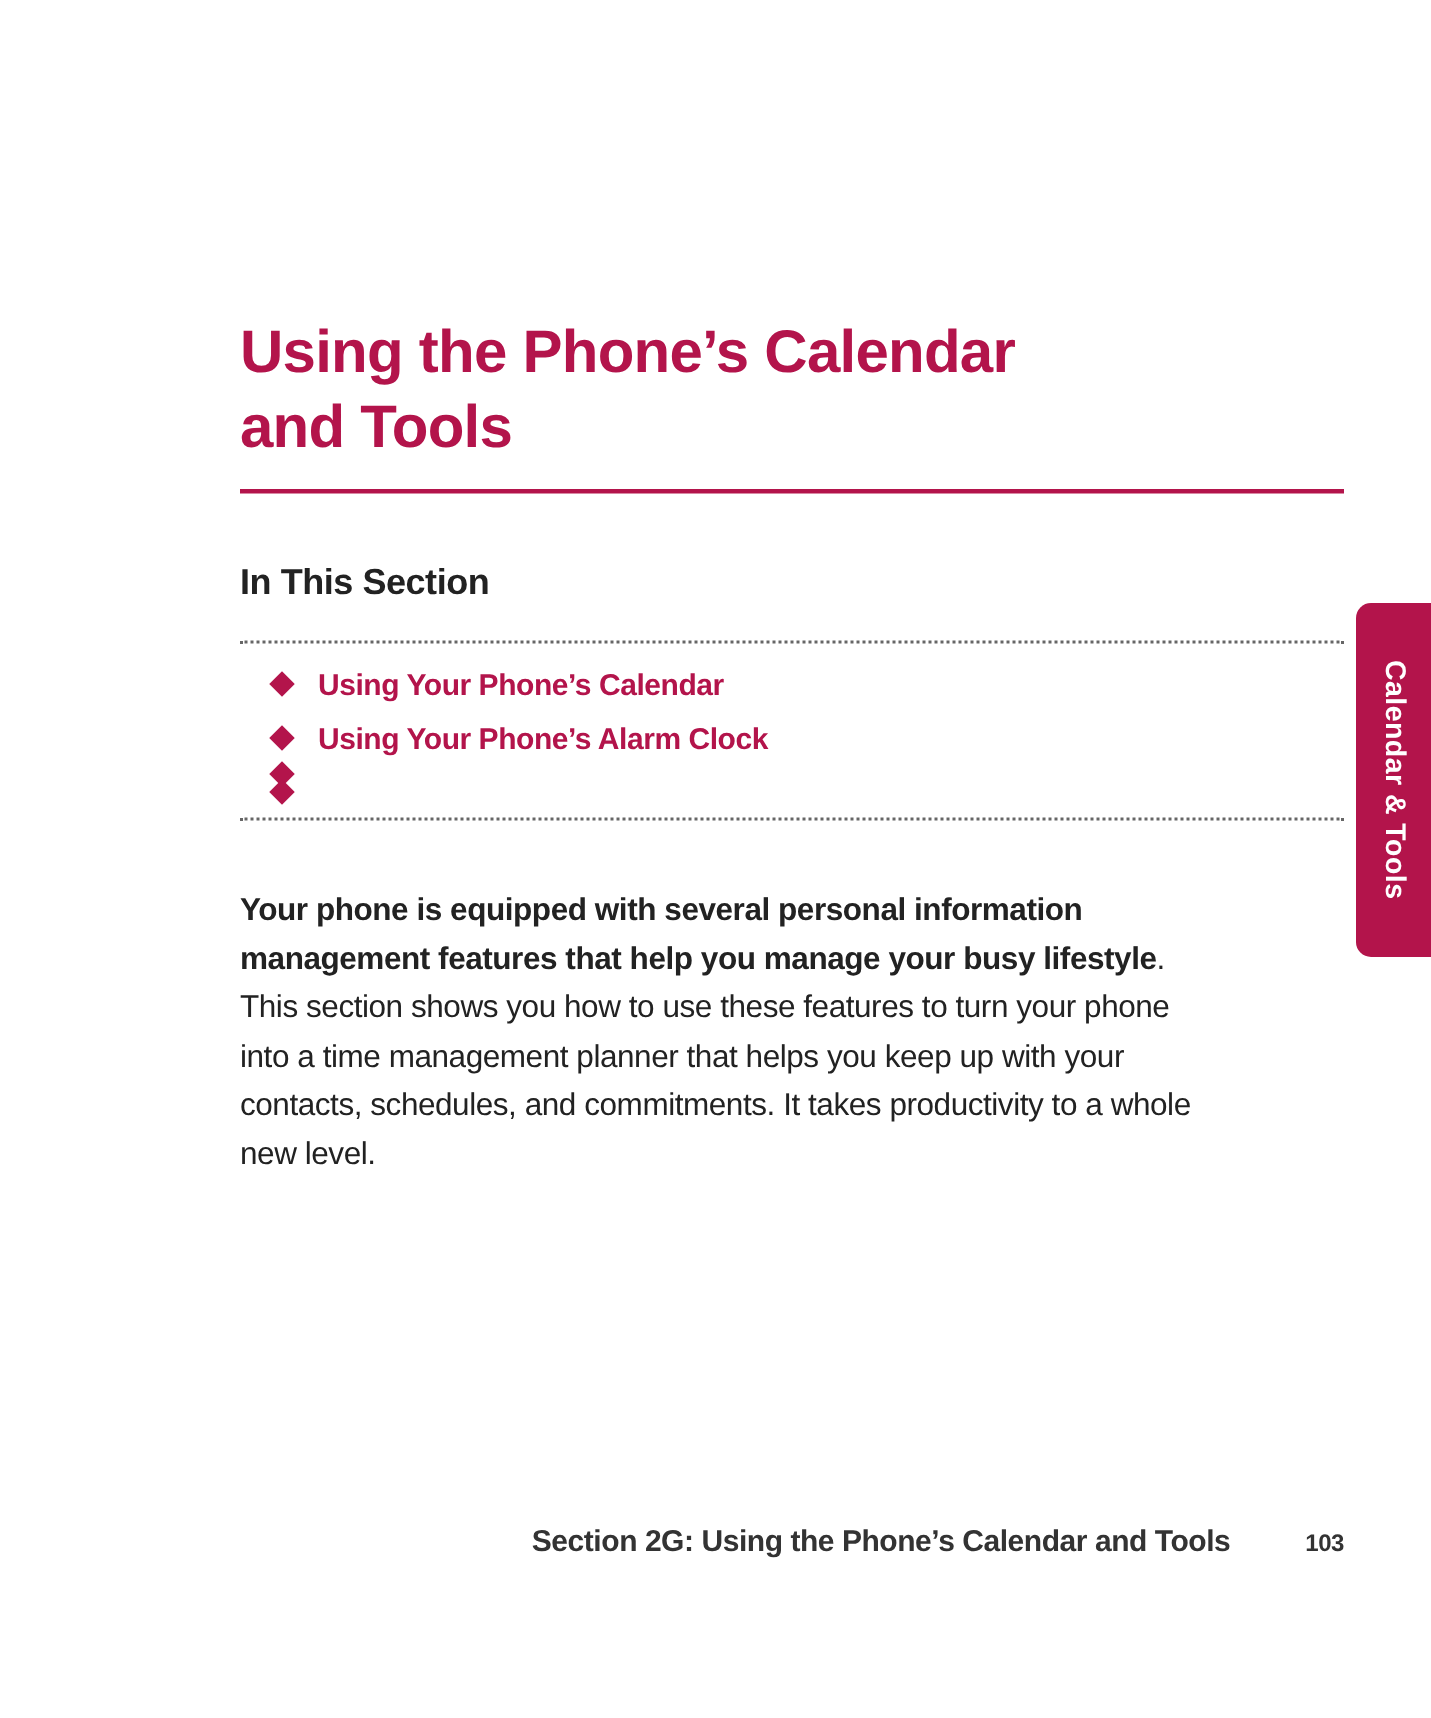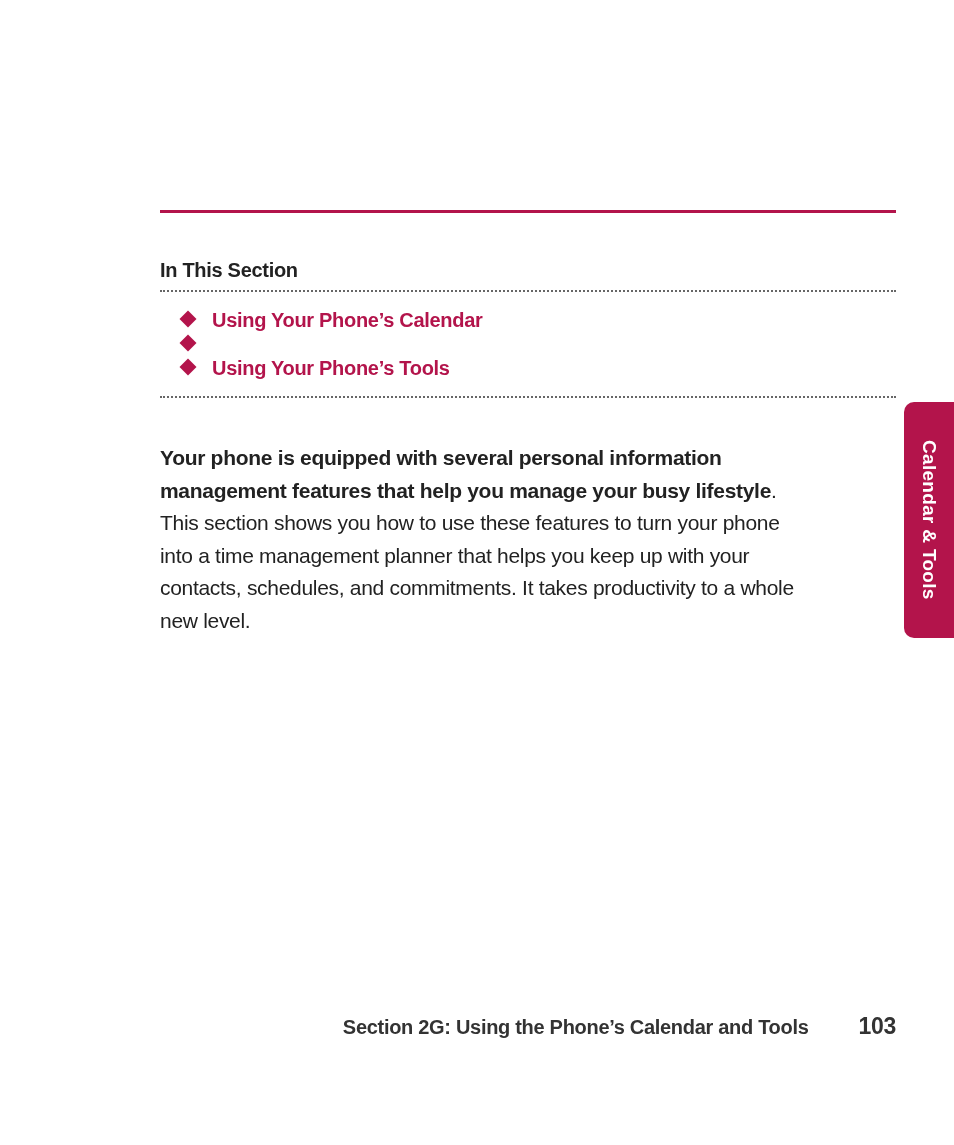--- a/index.html
+++ b/index.html
@@ -32,23 +32,23 @@
     letter-spacing: -0.5px;
     margin: 0 0 16px 0;
   }
   .title-rule {
     border: none;
     border-top: 3px solid #b3144b;
     margin: 0 0 46px 0;
   }
   .subhead {
     font-weight: 700;
-    font-size: 20px;
+    font-size: 24px;
     color: #222;
-    margin: 0 0 8px 0;
+    margin: 0 0 24px 0;
     letter-spacing: -0.3px;
   }
   .dotted {
     border-top: 2px dotted #666;
     margin: 0;
   }
   .toc {
     list-style: none;
     padding: 10px 0 10px 22px;
     margin: 0;
@@ -112,45 +112,52 @@
     display: flex;
     justify-content: flex-end;
     align-items: baseline;
     gap: 50px;
     font-weight: 700;
     color: #333;
     font-size: 20px;
     letter-spacing: -0.3px;
   }
   .footer .label { }
-  .footer .num { font-size: 23px; }
+  .footer .num { font-size: 16px; }
 </style>
 </head>
 <body>
 
 <div class="page">
 
   <div class="content">
 
+    <h1 class="title">
+      <span>Using the Phone’s Calendar</span><br>
+      <span>and Tools</span>
+    </h1>
     <hr class="title-rule">
 
     <div class="subhead">In This Section</div>
     <div class="dotted"></div>
 
     <ul class="toc">
       <li>
         <span class="diamond"></span>
         <span>Using Your Phone’s Calendar</span>
       </li>
       <li>
         <span class="diamond"></span>
+        <span>Using Your Phone’s Alarm Clock</span>
       </li>
       <li>
         <span class="diamond"></span>
-        <span>Using Your Phone’s Tools</span>
+      </li>
+      <li>
+        <span class="diamond"></span>
       </li>
     </ul>
 
     <div class="dotted"></div>
 
     <p class="intro">
       <span class="lead">Your phone is equipped with several personal information management features that help you manage your busy lifestyle</span><span>. This section shows you how to use these features to turn your phone into a time management planner that helps you keep up with your contacts, schedules, and commitments. It takes productivity to a whole new level.</span>
     </p>
 
   </div>

